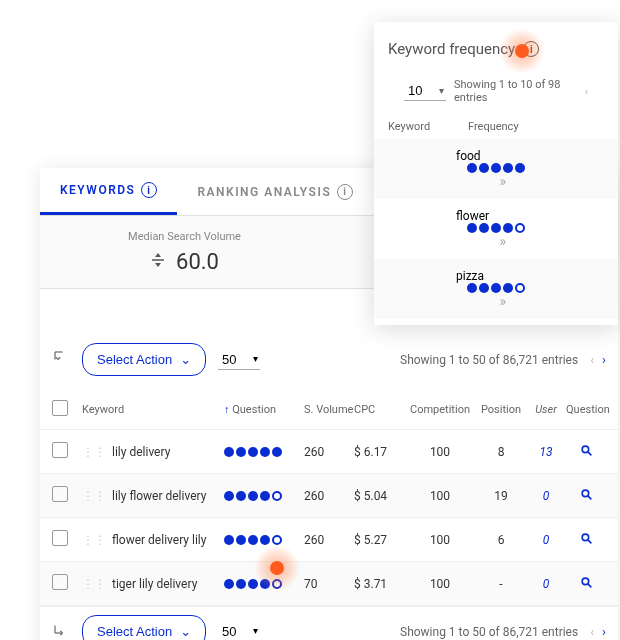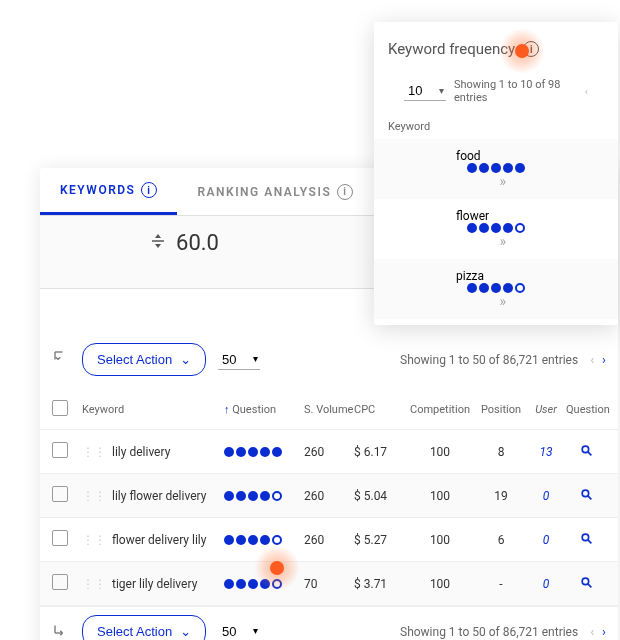--- a/index.html
+++ b/index.html
@@ -78,20 +78,21 @@
     <span>Keyword frequency</span>
     <span class="info-icon">i</span>
   </div>
   <div class="popup-controls">
     <span class="page-size-wrap"><input class="page-size" value="10" style=""></span>
     <span>Showing 1 to 10 of 98 entries</span>
     <span style="margin-left:auto;color:#bbb">‹</span>
   </div>
   <div class="popup-head">
     <div class="pcol-kw">Keyword</div>
+    <div class="pcol-freq">Frequency</div>
   </div>
   <div id="popup-rows">
       <div class="popup-row">
         <div class="pcol-kw">food</div>
         <div class="pcol-freq">
           <span class="dots">
             <span class="dot"></span>
             <span class="dot"></span>
             <span class="dot"></span>
             <span class="dot"></span>
@@ -138,20 +139,21 @@
       <span class="info-icon">i</span>
     </div>
     <div class="tab">
       <span>RANKING ANALYSIS</span>
       <span class="info-icon">i</span>
     </div>
   </div>
 
   <div class="stats">
     <div class="stat">
+      <div class="stat-label">Median Search Volume</div>
       <div class="stat-val">
         <span class="stat-icon">
           <svg width="16" height="16" viewBox="0 0 16 16">
               <line x1="2" y1="8" x2="14" y2="8" stroke="#555" stroke-width="1.5"></line>
               <polygon points="8,1 5,5 11,5" fill="#555"></polygon>
               <polygon points="8,15 5,11 11,11" fill="#555"></polygon>
             </svg>
         </span>
         <span>60.0</span>
       </div>

